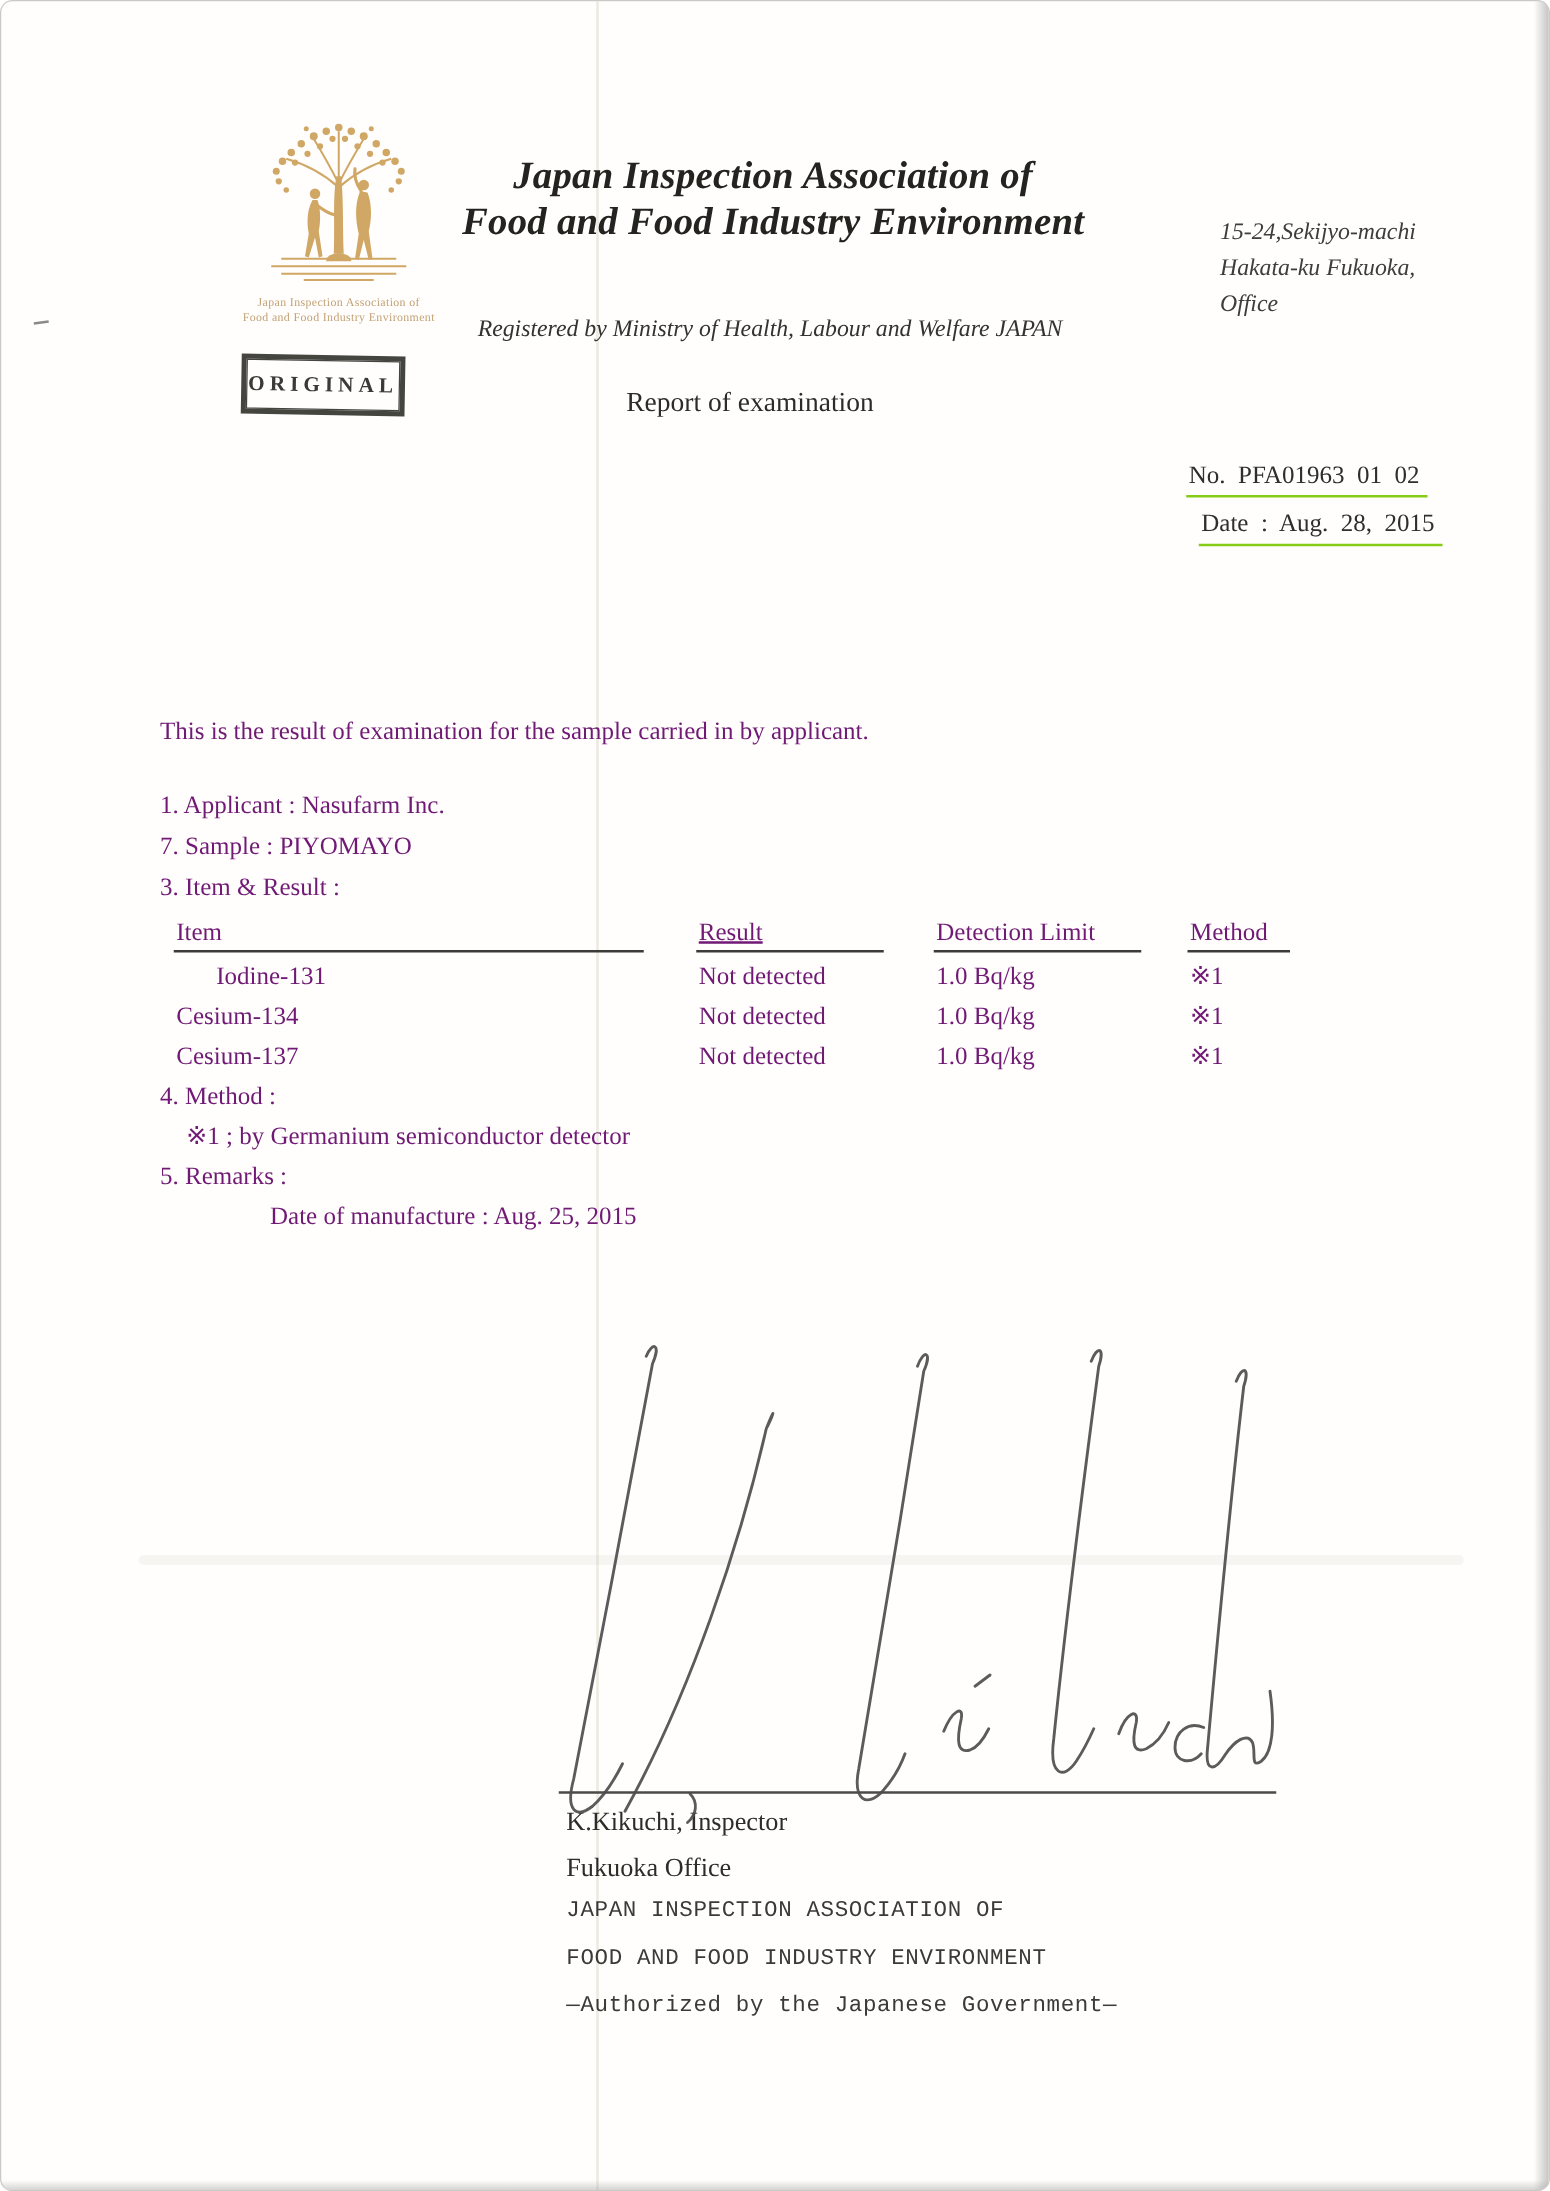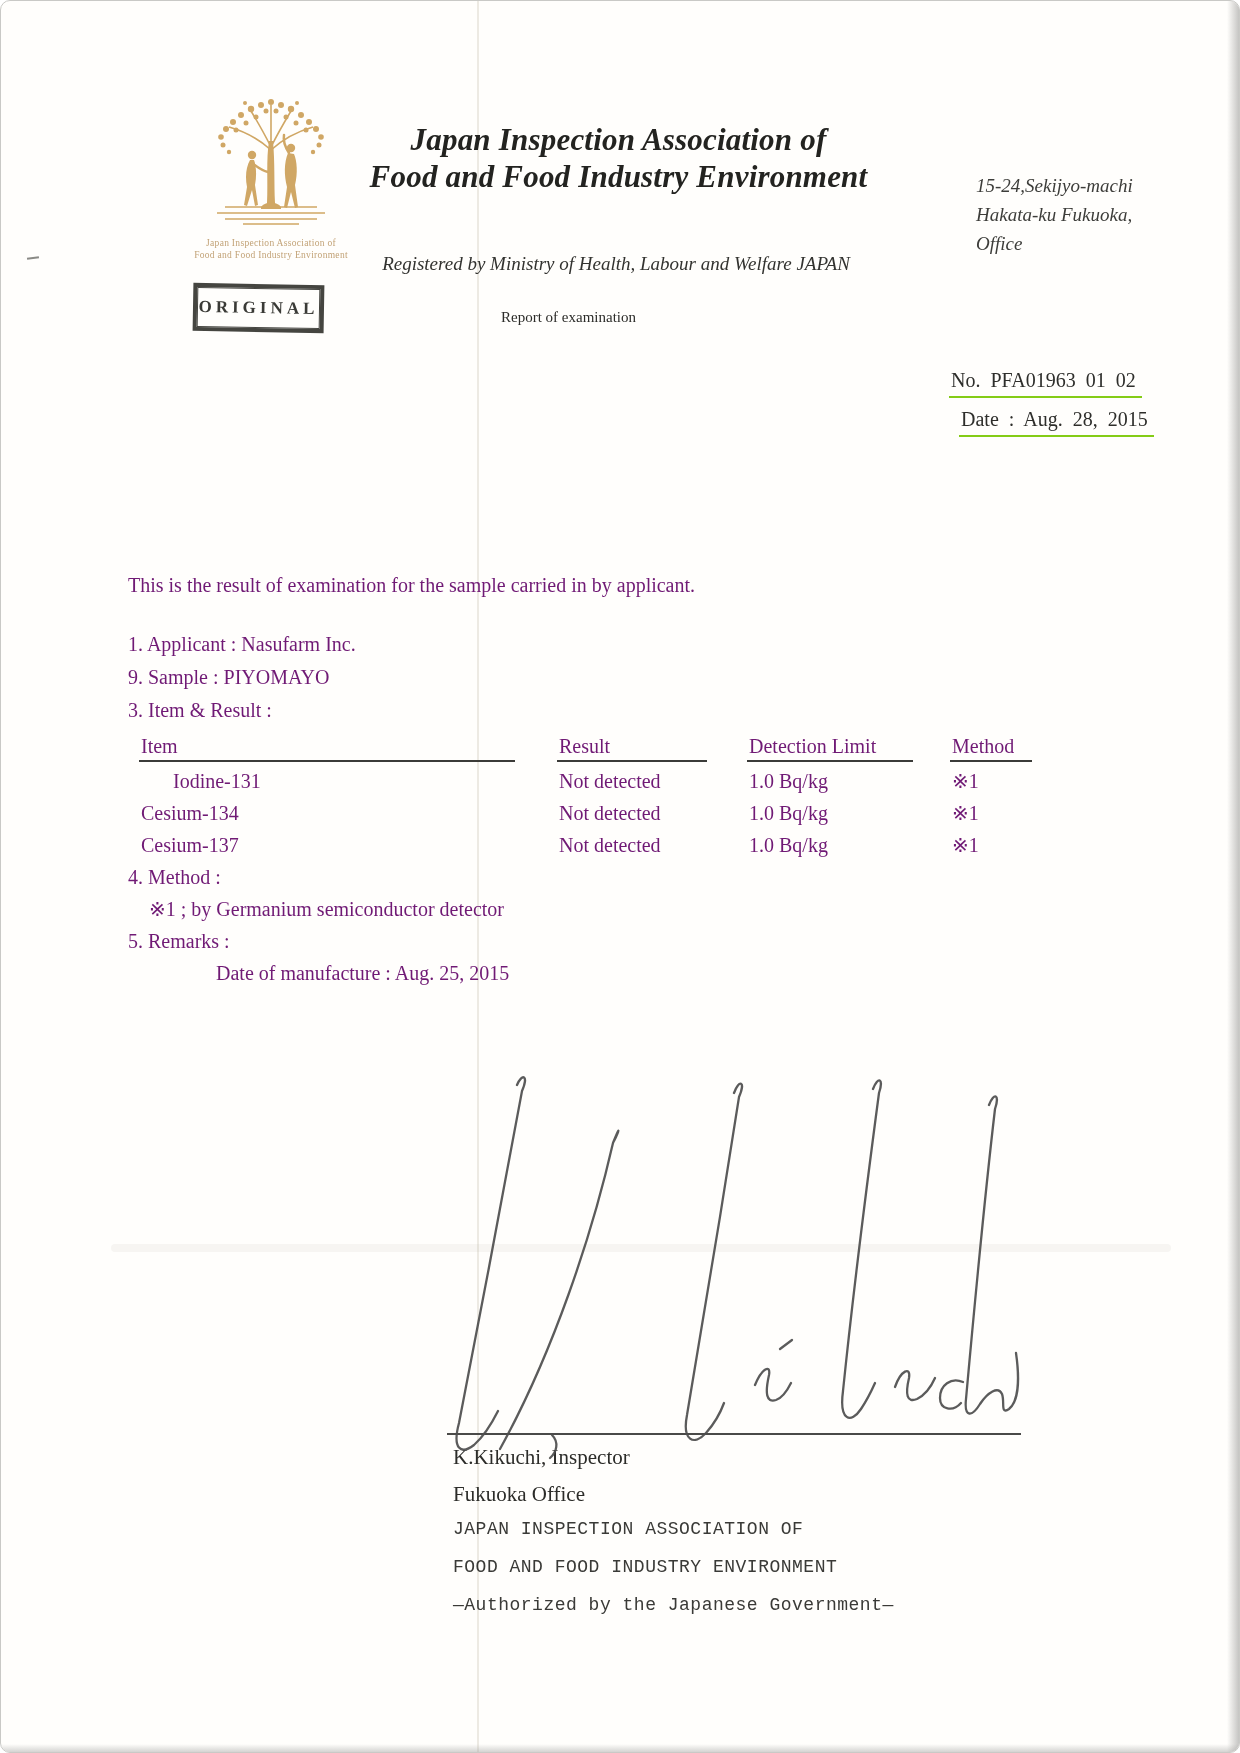--- a/index.html
+++ b/index.html
@@ -46,21 +46,21 @@
     left:192px;top:283px;width:131px;height:48px;
     border:4px solid #454540;box-sizing:border-box;
     transform:rotate(1deg);
     display:flex;align-items:center;justify-content:center;
   }
   .stamp-inner{
     width:100%;height:100%;border:1.5px solid #454540;box-sizing:border-box;
     display:flex;align-items:center;justify-content:center;
     font-weight:bold;font-size:17px;letter-spacing:4px;color:#3a3a36;
   }
-  .report-title{left:500px;top:308px;font-size:15px;color:#2c2c29;}
+  .report-title{left:500px;top:308px;font-size:22px;color:#2c2c29;}
   .refline{
     font-size:20px;color:#2e2e2b;
     border-bottom:2px solid #84cc16;padding:0 6px 4px 2px;word-spacing:5px;
   }
   .no-line{left:948px;top:368px;}
   .date-line{left:958px;top:407px;}
 
   .bodytext{font-size:20px;line-height:24px;color:#701a75;}
   .rule{background:#3b3b38;height:2px;}
 
@@ -159,26 +159,26 @@
   </div>
 
   <div class="abs report-title">Report of examination</div>
 
   <div class="abs refline no-line">No. PFA01963 01 02</div>
   <div class="abs refline date-line">Date : Aug. 28, 2015</div>
 
   <div class="abs bodytext" style="left:127px;top:572px;">This is the result of examination for the sample carried in by applicant.</div>
 
   <div class="abs bodytext" style="left:127px;top:631px;">1. Applicant : Nasufarm Inc.</div>
-  <div class="abs bodytext" style="left:127px;top:664px;">9. Sample : PIYOMAYO</div>
+  <div class="abs bodytext" style="left:127px;top:664px;">7. Sample : PIYOMAYO</div>
   <div class="abs bodytext" style="left:127px;top:697px;">3. Item &amp; Result :</div>
 
   <div>
     <div class="abs bodytext" style="left:140px;top:733px;">Item</div>
-    <div class="abs bodytext" style="left:558px;top:733px;">Result</div>
+    <div class="abs bodytext" style="left:558px;top:733px;text-decoration:underline;">Result</div>
     <div class="abs bodytext" style="left:748px;top:733px;">Detection Limit</div>
     <div class="abs bodytext" style="left:951px;top:733px;">Method</div>
 
     <div class="abs rule" style="left:138px;top:759px;width:376px;"></div>
     <div class="abs rule" style="left:556px;top:759px;width:150px;"></div>
     <div class="abs rule" style="left:746px;top:759px;width:166px;"></div>
     <div class="abs rule" style="left:949px;top:759px;width:82px;"></div>
 
     <div>
       <div class="abs bodytext" style="left:140px;top:768px;margin-left:32px;">Iodine-131</div>

